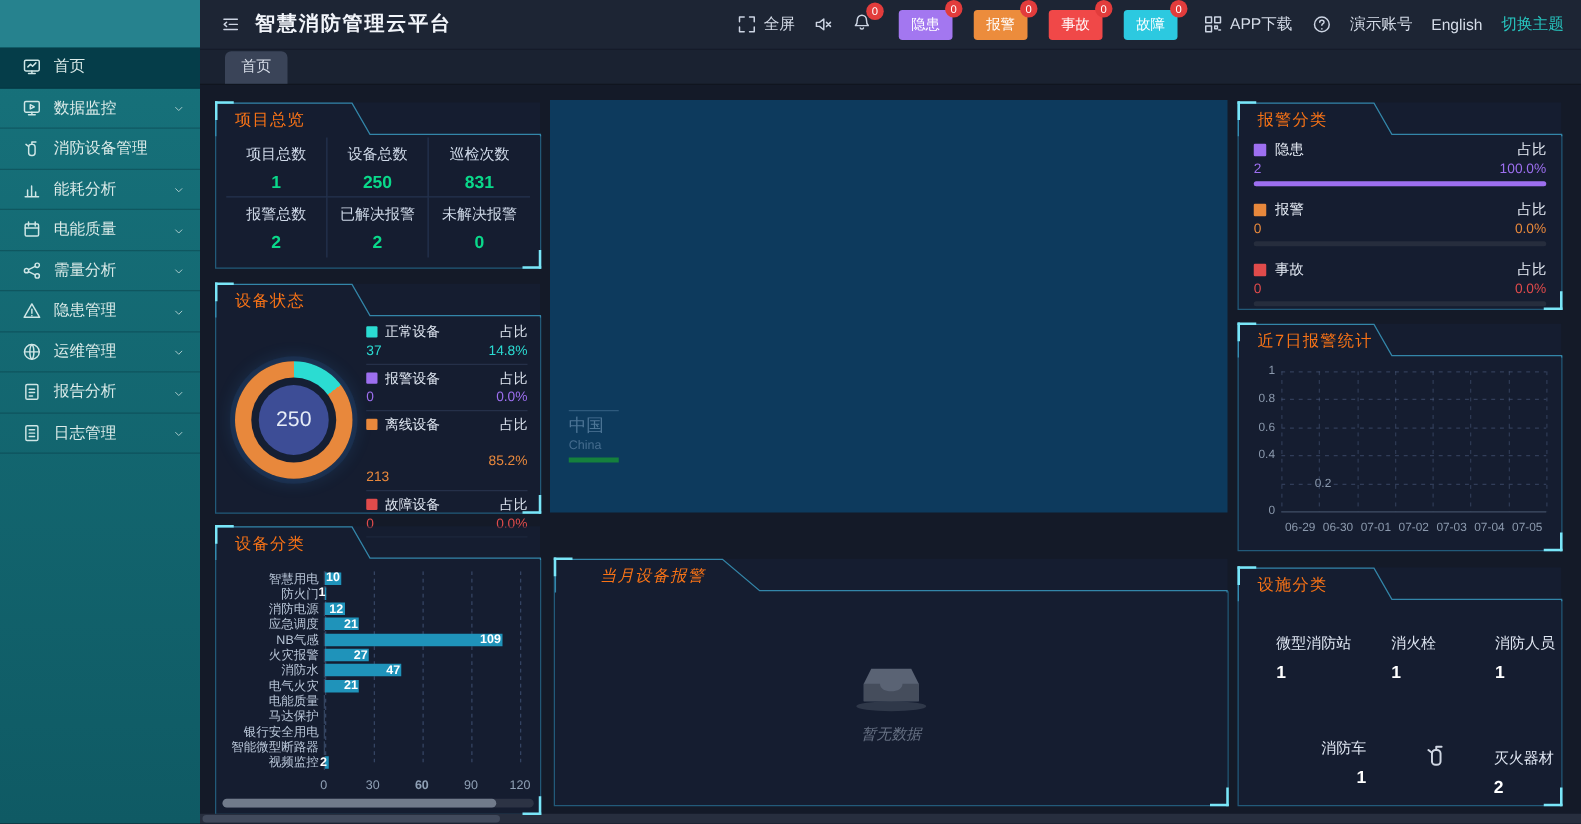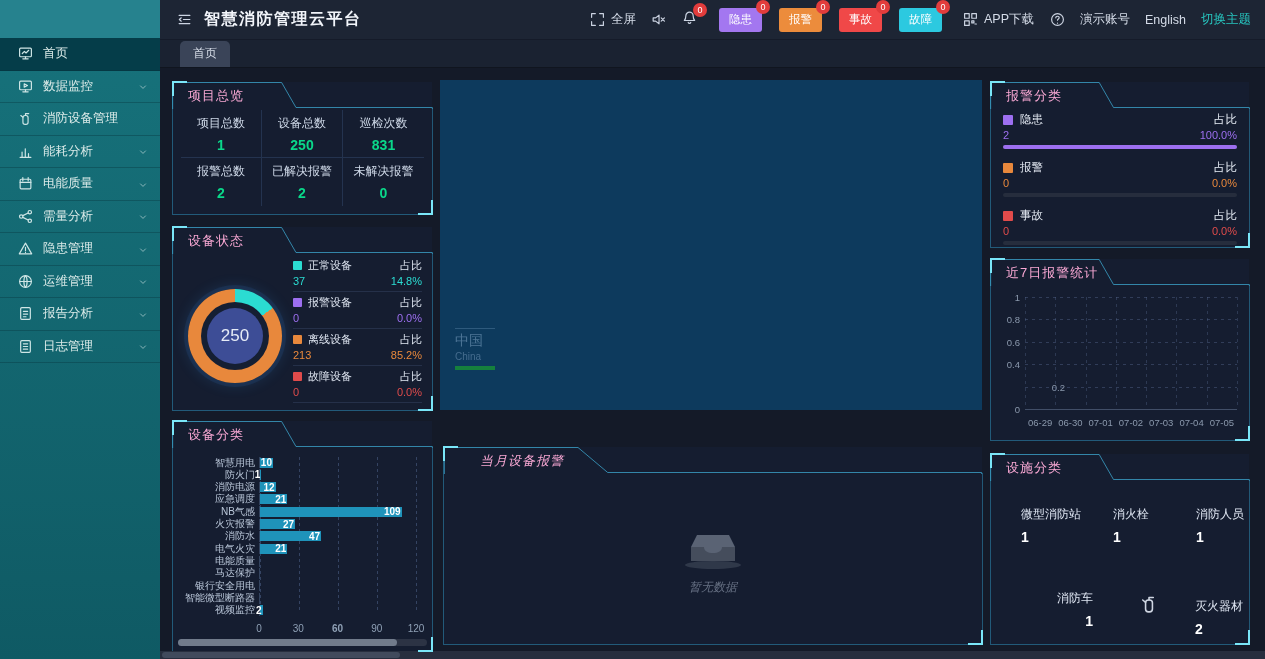--- a/index.html
+++ b/index.html
@@ -45,21 +45,21 @@
 
   
   .panel { position:absolute; background:rgba(21,32,54,.55);
     border-left:1px solid rgba(46,140,182,.55); border-bottom:1px solid rgba(46,140,182,.55); }
   .panel .topline { position:absolute; top:0; left:-1px; width:calc(100% + 2px); height:27px; overflow:visible; pointer-events:none; }
   .panel .rborder { position:absolute; top:26px; right:-1px; bottom:0; width:0; border-right:1px solid rgba(46,140,182,.55); }
   .panel::before { content:""; position:absolute; top:-1px; left:-1px; width:13px; height:13px;
     border-left:2px solid #7ae6f8; border-top:2px solid #7ae6f8; z-index:3; }
   .panel::after { content:""; position:absolute; bottom:-1px; right:-1px; width:13px; height:13px;
     border-right:2px solid #7ae6f8; border-bottom:2px solid #7ae6f8; z-index:3; }
-  .ptitle { position:absolute; top:5px; left:15px; color:#f9a8d4; font-size:13px; letter-spacing:1px; z-index:2; }
+  .ptitle { position:absolute; top:5px; left:15px; color:#f97316; font-size:13px; letter-spacing:1px; z-index:2; }
   .ptitle.wide { left:36px; }
 
   
   .po-grid { position:absolute; top:28px; left:8px; right:8px; bottom:8px;
     display:grid; grid-template-columns:1fr 1fr 1fr; grid-template-rows:1fr 1fr; }
   .po-cell { display:flex; flex-direction:column; align-items:center; justify-content:center;
     border-right:1px solid rgba(90,130,190,.22); }
   .po-cell:nth-child(3n) { border-right:none; }
   .po-cell:nth-child(-n+3) { border-bottom:1px solid rgba(90,130,190,.22); }
   .po-label { color:#cfd9e8; font-size:12px; }
@@ -387,21 +387,21 @@
             </div>
             <div class="ds-row">
               <div class="ds-l1">
                 <span class="ds-name">
                   <span class="swatch" style="background: rgb(232, 136, 60);"></span>
                   <span>离线设备</span>
                 </span>
                 <span class="ds-ratio">占比</span>
               </div>
               <div class="ds-l2">
-                <span class="ds-val" style="color: rgb(232, 136, 60);">213</span>
+                <span class="ds-val" style="color: rgb(232, 136, 60); margin-top: 27px;">213</span>
                 <span class="ds-pct" style="color: rgb(232, 136, 60);">85.2%</span>
               </div>
             </div>
             <div class="ds-row">
               <div class="ds-l1">
                 <span class="ds-name">
                   <span class="swatch" style="background: rgb(224, 75, 75);"></span>
                   <span>故障设备</span>
                 </span>
                 <span class="ds-ratio">占比</span>

